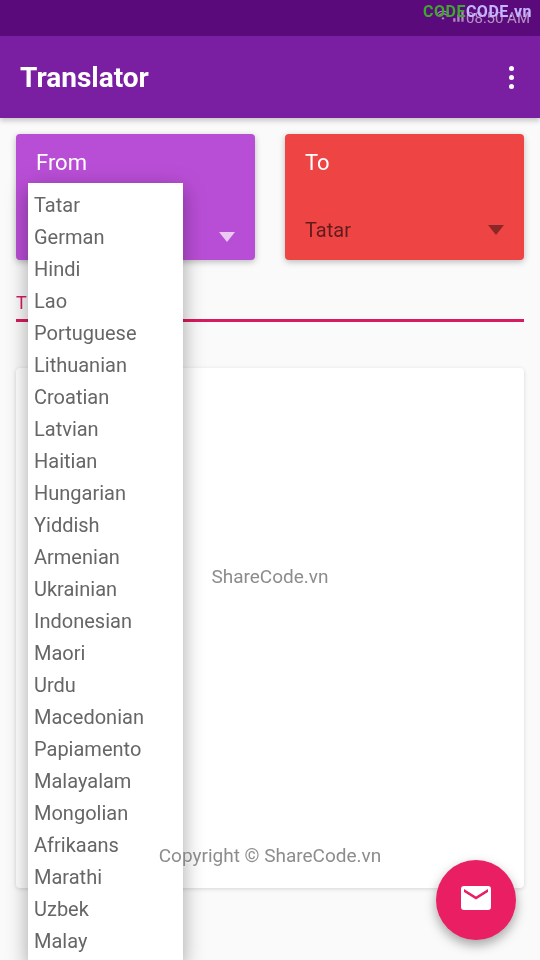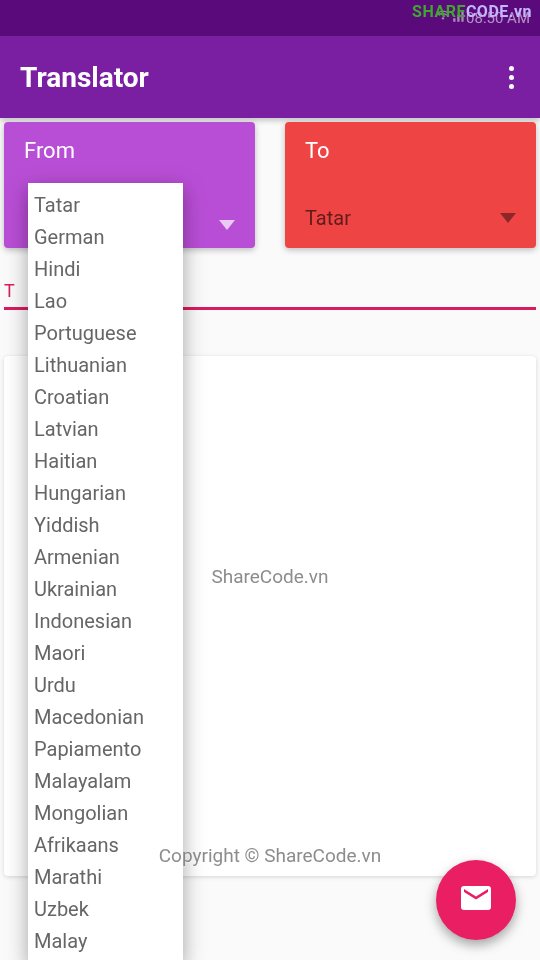--- a/index.html
+++ b/index.html
@@ -31,21 +31,21 @@
     background: #7b1fa2;
     display: flex;
     align-items: center;
     justify-content: space-between;
     padding: 0 20px;
     box-shadow: 0 3px 5px rgba(0,0,0,0.2);
   }
   .app-title { color: #fff; font-size: 28px; font-weight: 700; }
   .more-dots { display:flex; flex-direction:column; gap:4px; padding:6px; cursor:pointer;}
   .more-dots span { width:5px; height:5px; background:#fff; border-radius:50%; }
-  .content { padding: 4px; position: relative; height: calc(960px - 36px - 82px); }
+  .content { padding: 16px; position: relative; height: calc(960px - 36px - 82px); }
   .cards-row { display:flex; gap:30px; }
   .card {
     flex:1;
     height: 126px;
     border-radius: 4px;
     padding: 16px 20px;
     box-shadow: 0 2px 6px rgba(0,0,0,0.25);
     position: relative;
     color:#fff;
   }
@@ -130,21 +130,21 @@
         </svg>
     </span>
     <span>
       <svg width="14" height="14" viewBox="0 0 24 24">
           <path d="M2 22h4v-6H2zM9 22h4V10H9zM16 22h4V4h-4z" fill="rgba(255,255,255,0.5)"></path>
         </svg>
     </span>
     <span>08:50 AM</span>
   </div>
   <div class="overlay-logo">
-    <span class="green">SHARE</span><span class="gray">CODE.vn</span>
+    <span class="green">CODE</span><span class="gray">CODE.vn</span>
   </div>
 </div>
 
 <div class="app-bar">
   <div class="app-title">Translator</div>
   <div class="more-dots">
     <span></span>
       <span></span>
       <span></span>
   </div>

